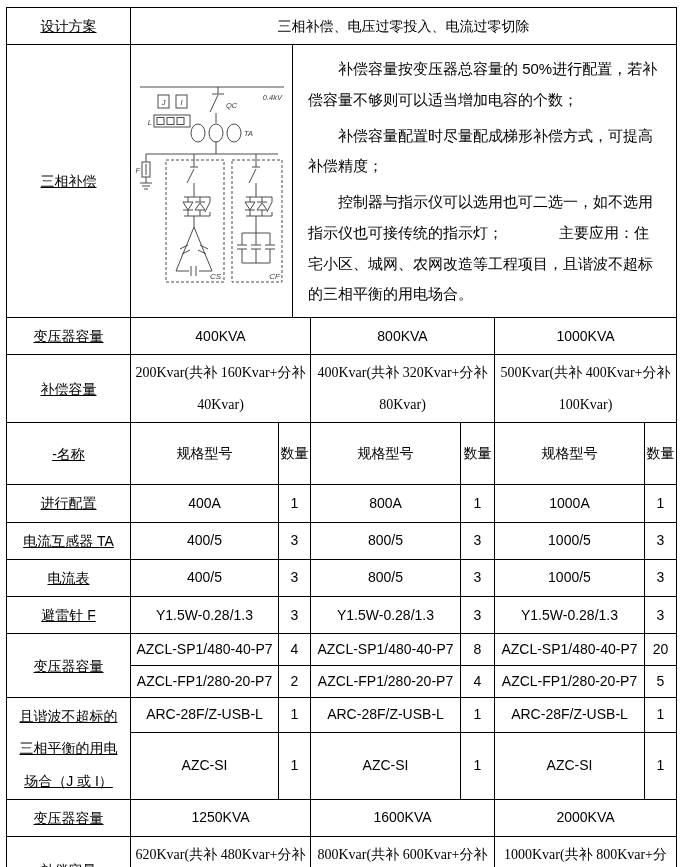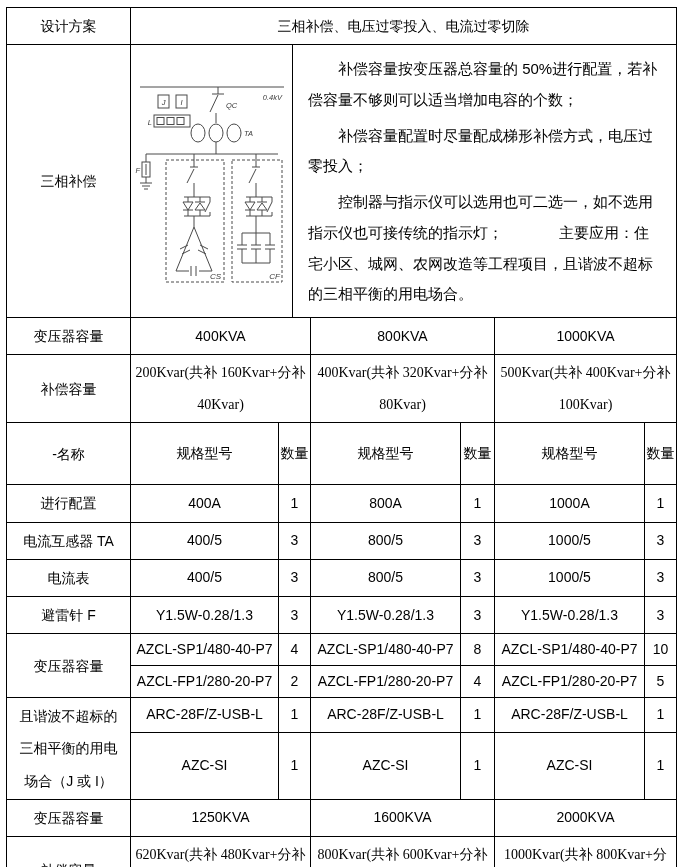--- a/index.html
+++ b/index.html
@@ -17,21 +17,21 @@
   }
   td{
     border:1px solid #000;
     text-align:center;
     vertical-align:middle;
     font-size:14px;
     padding:2px 3px;
     overflow:hidden;
     line-height:1.5;
   }
-  td.lbl{padding:2px 10px;line-height:2.3;}
+  td.lbl{padding:2px 10px;line-height:2.3;text-decoration:underline;}
   td.qty-h{padding:2px 1px;line-height:1.95;}
   td.val2{line-height:2.25;font-family:Liberation Serif, serif;}
   td.diagram{padding:1px;vertical-align:middle;font-style:italic;}
   td.notes{
     text-align:left;
     vertical-align:top;
     padding:4px 10px 2px 10px;
   }
   td.notes p{
     margin:5px;
@@ -186,21 +186,21 @@
           <text x="31.5" y="30" text-anchor="middle">J</text>
           <text x="49.5" y="30" text-anchor="middle">I</text>
           <text x="20" y="50" text-anchor="end">L</text>
           <text x="89" y="204" text-anchor="end" font-size="8">CS</text>
           <text x="148" y="204" text-anchor="end" font-size="8">CF</text>
         </g>
       </svg>
     </td>
     <td colspan="5" class="notes">
       <p>补偿容量按变压器总容量的 50%进行配置，若补偿容量不够则可以适当增加电容的个数；</p>
-      <p>补偿容量配置时尽量配成梯形补偿方式，电压过零投入；</p>
+      <p>补偿容量配置时尽量配成梯形补偿方式，可提高补偿精度；</p>
       <p><span>控制器与指示仪可以选用也可二选一，如不选用指示仪也可接传统的指示灯；</span><span class="gap"></span><span>主要应用：住宅小区、城网、农网改造等工程项目，且谐波不超标的三相平衡的用电场合。</span></p>
     </td>
   </tr>
 
   <tr style="height:31px">
     <td class="lbl">变压器容量</td>
     <td colspan="3">400KVA</td>
     <td colspan="2">800KVA</td>
     <td colspan="2">1000KVA</td>
   </tr>
@@ -262,21 +262,21 @@
     <td>3</td>
   </tr>
 
   <tr style="height:32px">
     <td class="lbl" rowspan="2">变压器容量</td>
     <td>AZCL-SP1/480-40-P7</td>
     <td colspan="2">4</td>
     <td>AZCL-SP1/480-40-P7</td>
     <td>8</td>
     <td>AZCL-SP1/480-40-P7</td>
-    <td>10</td>
+    <td>20</td>
   </tr>
 
   <tr style="height:32px">
     <td>AZCL-FP1/280-20-P7</td>
     <td colspan="2">2</td>
     <td>AZCL-FP1/280-20-P7</td>
     <td>4</td>
     <td>AZCL-FP1/280-20-P7</td>
     <td>5</td>
   </tr>

